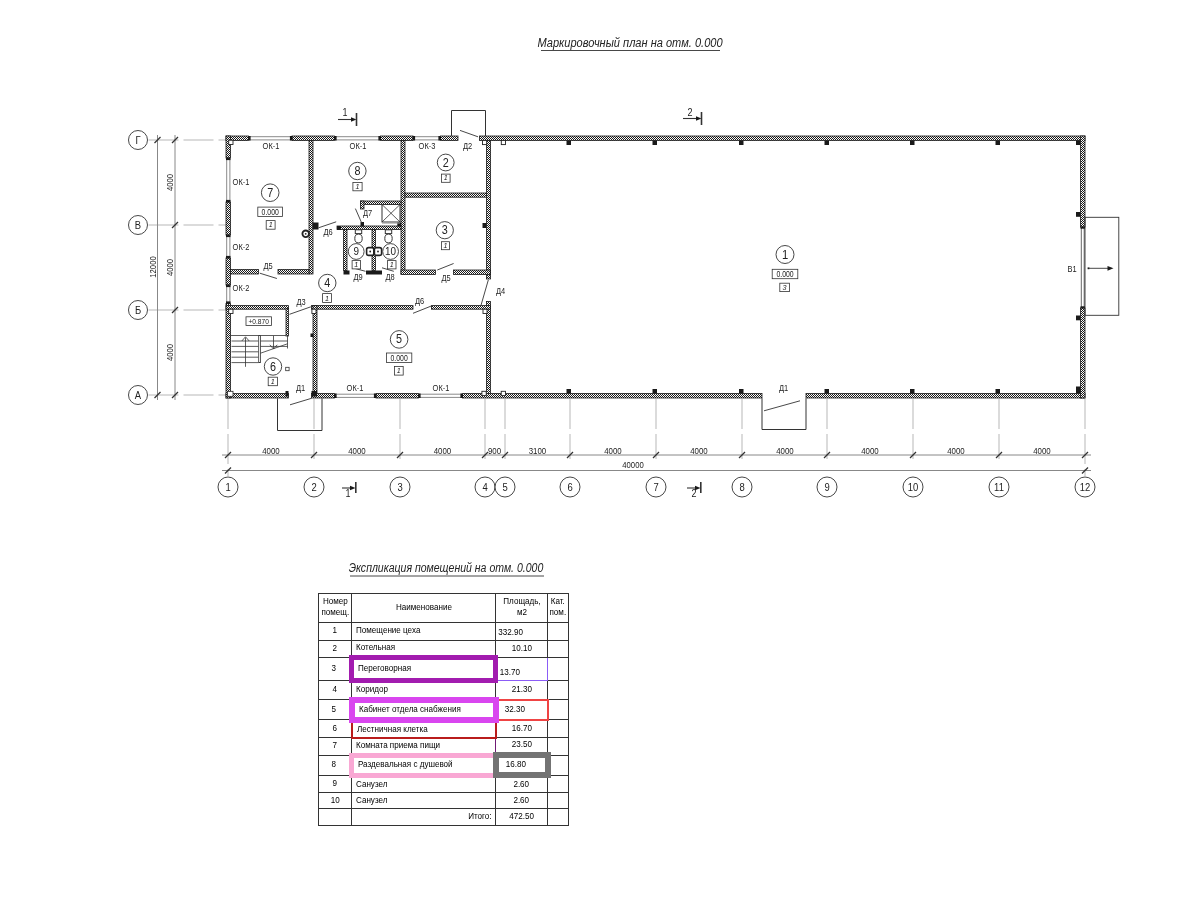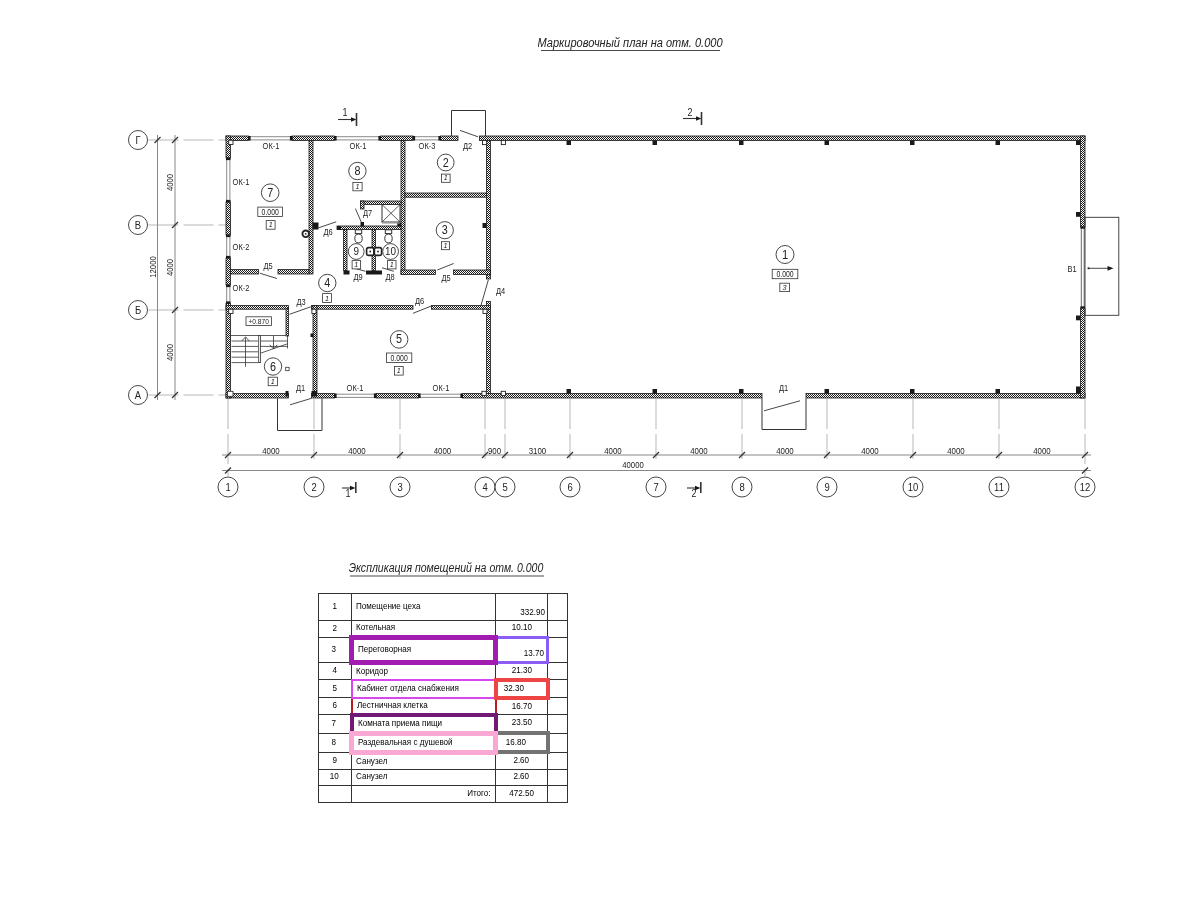--- a/index.html
+++ b/index.html
@@ -467,66 +467,72 @@
 
 <div style="position:absolute;left:317.5px;top:592.5px;">
 <table style="border-collapse:collapse;font-family:'Liberation Sans',sans-serif;font-size:9.5px;color:#000;" cellspacing="0">
 <colgroup>
         <col style="width:33.5px">
         <col style="width:144px">
         <col style="width:52px">
         <col style="width:20px">
       </colgroup>
 <tbody>
+<tr style="height:29px">
+          <td style="border:1px solid #333;padding:0 0 3px 0;text-align:center"><span style="display:inline-block;transform:scaleX(0.85);transform-origin:50% 50%;white-space:nowrap">Номер<br>помещ.</span></td>
+          <td style="border:1px solid #333;padding:0 0 3px 0;text-align:center"><span style="display:inline-block;transform:scaleX(0.85);transform-origin:50% 50%;white-space:nowrap">Наименование</span></td>
+          <td style="border:1px solid #333;padding:0 0 3px 0;text-align:center"><span style="display:inline-block;transform:scaleX(0.85);transform-origin:50% 50%;white-space:nowrap">Площадь,<br>м2</span></td>
+          <td style="border:1px solid #333;padding:0 0 3px 0;text-align:center"><span style="display:inline-block;transform:scaleX(0.85);transform-origin:50% 50%;white-space:nowrap">Кат.<br>пом.</span></td>
+        </tr>
 <tr style="height:16.1px">
           <td style="border:1px solid #333;padding:0 0 3px 0;text-align:center"><span style="display:inline-block;transform:scaleX(0.85);transform-origin:50% 50%;white-space:nowrap">1</span></td>
           <td style="border:1px solid #333;padding:0 0 3px 0;padding-left:4px !important"><span style="display:inline-block;transform:scaleX(0.85);transform-origin:0 50%;white-space:nowrap">Помещение цеха</span></td>
-          <td style="border:1px solid #333;padding:12px 0 3px 0;text-align:right"><span style="display:inline-block;transform:scaleX(0.85);transform-origin:50% 50%;white-space:nowrap">332.90</span></td>
+          <td style="border:1px solid #333;padding:3px 0 3px 0;text-align:left"><span style="display:inline-block;transform:scaleX(0.85);transform-origin:50% 50%;white-space:nowrap">332.90</span></td>
           <td style="border:1px solid #333;padding:0 0 3px 0;"></td>
         </tr>
 <tr style="height:16.1px">
           <td style="border:1px solid #333;padding:0 0 3px 0;text-align:center"><span style="display:inline-block;transform:scaleX(0.85);transform-origin:50% 50%;white-space:nowrap">2</span></td>
           <td style="border:1px solid #333;padding:0 0 3px 0;padding-left:4px !important"><span style="display:inline-block;transform:scaleX(0.85);transform-origin:0 50%;white-space:nowrap">Котельная</span></td>
           <td style="border:1px solid #333;padding:0 0 3px 0;text-align:center"><span style="display:inline-block;transform:scaleX(0.85);transform-origin:50% 50%;white-space:nowrap">10.10</span></td>
           <td style="border:1px solid #333;padding:0 0 3px 0;"></td>
         </tr>
 <tr style="height:16.1px">
           <td style="border:1px solid #333;padding:0 0 3px 0;text-align:center"><span style="display:inline-block;transform:scaleX(0.85);transform-origin:50% 50%;white-space:nowrap">3</span></td>
           <td style="border:5px solid #a21caf;padding:0 0 3px 0;padding-left:4px !important"><span style="display:inline-block;transform:scaleX(0.85);transform-origin:0 50%;white-space:nowrap">Переговорная</span></td>
-          <td style="border:3px solid #8b5cf6;padding:8px 0 3px 0;text-align:right"><span style="display:inline-block;transform:scaleX(0.85);transform-origin:50% 50%;white-space:nowrap">13.70</span></td>
+          <td style="border:1px solid #8b5cf6;padding:8px 0 3px 0;text-align:left"><span style="display:inline-block;transform:scaleX(0.85);transform-origin:50% 50%;white-space:nowrap">13.70</span></td>
           <td style="border:1px solid #333;padding:0 0 3px 0;"></td>
         </tr>
 <tr style="height:16.1px">
           <td style="border:1px solid #333;padding:0 0 3px 0;text-align:center"><span style="display:inline-block;transform:scaleX(0.85);transform-origin:50% 50%;white-space:nowrap">4</span></td>
           <td style="border:1px solid #333;padding:0 0 3px 0;padding-left:4px !important"><span style="display:inline-block;transform:scaleX(0.85);transform-origin:0 50%;white-space:nowrap">Коридор</span></td>
           <td style="border:1px solid #333;padding:0 0 3px 0;text-align:center"><span style="display:inline-block;transform:scaleX(0.85);transform-origin:50% 50%;white-space:nowrap">21.30</span></td>
           <td style="border:1px solid #333;padding:0 0 3px 0;"></td>
         </tr>
 <tr style="height:16.1px">
           <td style="border:1px solid #333;padding:0 0 3px 0;text-align:center"><span style="display:inline-block;transform:scaleX(0.85);transform-origin:50% 50%;white-space:nowrap">5</span></td>
-          <td style="border:2px solid #d946ef;padding:0 0 3px 0;padding-left:4px !important"><span style="display:inline-block;transform:scaleX(0.85);transform-origin:0 50%;white-space:nowrap">Кабинет отдела снабжения</span></td>
-          <td style="border:4px solid #ef4444;padding:0 16px 3px 0;text-align:center"><span style="display:inline-block;transform:scaleX(0.85);transform-origin:50% 50%;white-space:nowrap">32.30</span></td>
+          <td style="border:6px solid #d946ef;padding:0 0 3px 0;padding-left:4px !important"><span style="display:inline-block;transform:scaleX(0.85);transform-origin:0 50%;white-space:nowrap">Кабинет отдела снабжения</span></td>
+          <td style="border:2px solid #ef4444;padding:0 16px 3px 0;text-align:center"><span style="display:inline-block;transform:scaleX(0.85);transform-origin:50% 50%;white-space:nowrap">32.30</span></td>
           <td style="border:1px solid #333;padding:0 0 3px 0;"></td>
         </tr>
 <tr style="height:16.1px">
           <td style="border:1px solid #333;padding:0 0 3px 0;text-align:center"><span style="display:inline-block;transform:scaleX(0.85);transform-origin:50% 50%;white-space:nowrap">6</span></td>
           <td style="border:2px solid #b91c1c;padding:0 0 3px 0;padding-left:4px !important"><span style="display:inline-block;transform:scaleX(0.85);transform-origin:0 50%;white-space:nowrap">Лестничная клетка</span></td>
           <td style="border:1px solid #333;padding:0 0 3px 0;text-align:center"><span style="display:inline-block;transform:scaleX(0.85);transform-origin:50% 50%;white-space:nowrap">16.70</span></td>
           <td style="border:1px solid #333;padding:0 0 3px 0;"></td>
         </tr>
 <tr style="height:16.1px">
           <td style="border:1px solid #333;padding:0 0 3px 0;text-align:center"><span style="display:inline-block;transform:scaleX(0.85);transform-origin:50% 50%;white-space:nowrap">7</span></td>
-          <td style="border:4px solid #701a75;padding:0 0 3px 0;padding-left:4px !important"><span style="display:inline-block;transform:scaleX(0.85);transform-origin:0 50%;white-space:nowrap">Комната приема пищи</span></td>
+          <td style="border:1px solid #701a75;padding:0 0 3px 0;padding-left:4px !important"><span style="display:inline-block;transform:scaleX(0.85);transform-origin:0 50%;white-space:nowrap">Комната приема пищи</span></td>
           <td style="border:1px solid #333;padding:0 0 3px 0;text-align:center"><span style="display:inline-block;transform:scaleX(0.85);transform-origin:50% 50%;white-space:nowrap">23.50</span></td>
           <td style="border:1px solid #333;padding:0 0 3px 0;"></td>
         </tr>
 <tr style="height:16.1px">
           <td style="border:1px solid #333;padding:0 0 3px 0;text-align:center"><span style="display:inline-block;transform:scaleX(0.85);transform-origin:50% 50%;white-space:nowrap">8</span></td>
           <td style="border:5px solid #f9a8d4;padding:0 0 3px 0;padding-left:4px !important"><span style="display:inline-block;transform:scaleX(0.85);transform-origin:0 50%;white-space:nowrap">Раздевальная с душевой</span></td>
-          <td style="border:4px solid #737373;padding:0 12px 3px 0;text-align:center"><span style="display:inline-block;transform:scaleX(0.85);transform-origin:50% 50%;white-space:nowrap">16.80</span></td>
+          <td style="border:6px solid #737373;padding:0 12px 3px 0;text-align:center"><span style="display:inline-block;transform:scaleX(0.85);transform-origin:50% 50%;white-space:nowrap">16.80</span></td>
           <td style="border:1px solid #333;padding:0 0 3px 0;"></td>
         </tr>
 <tr style="height:16.1px">
           <td style="border:1px solid #333;padding:0 0 3px 0;text-align:center"><span style="display:inline-block;transform:scaleX(0.85);transform-origin:50% 50%;white-space:nowrap">9</span></td>
           <td style="border:1px solid #333;padding:0 0 3px 0;padding-left:4px !important"><span style="display:inline-block;transform:scaleX(0.85);transform-origin:0 50%;white-space:nowrap">Санузел</span></td>
           <td style="border:1px solid #333;padding:0 0 3px 0;text-align:center"><span style="display:inline-block;transform:scaleX(0.85);transform-origin:50% 50%;white-space:nowrap">2.60</span></td>
           <td style="border:1px solid #333;padding:0 0 3px 0;"></td>
         </tr>
 <tr style="height:16.1px">
           <td style="border:1px solid #333;padding:0 0 3px 0;text-align:center"><span style="display:inline-block;transform:scaleX(0.85);transform-origin:50% 50%;white-space:nowrap">10</span></td>

